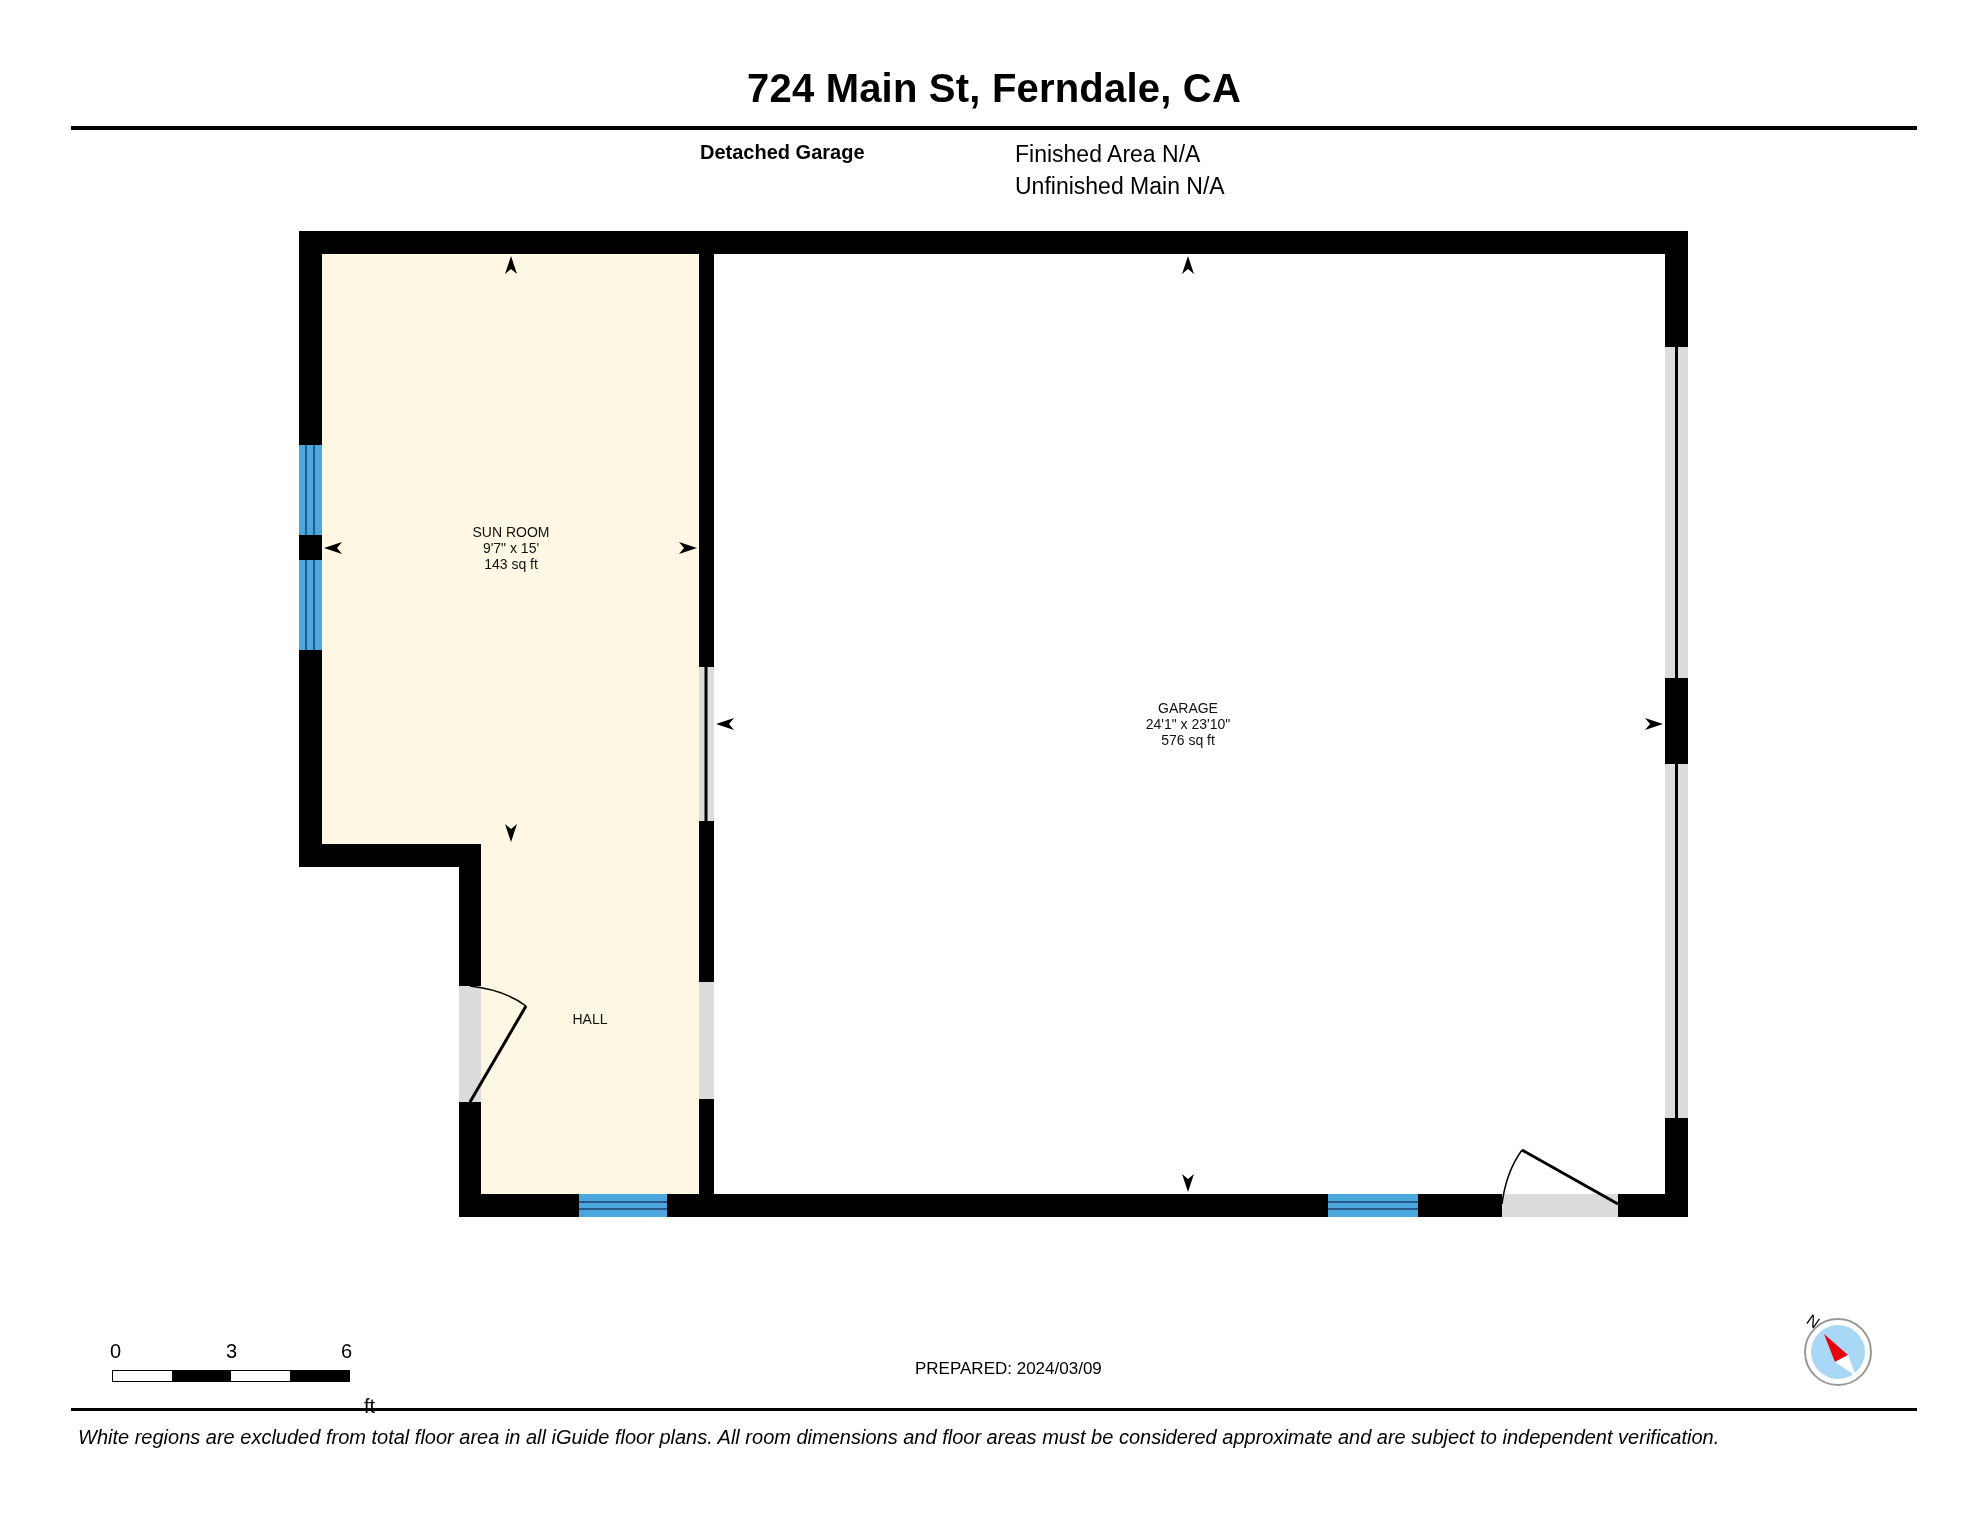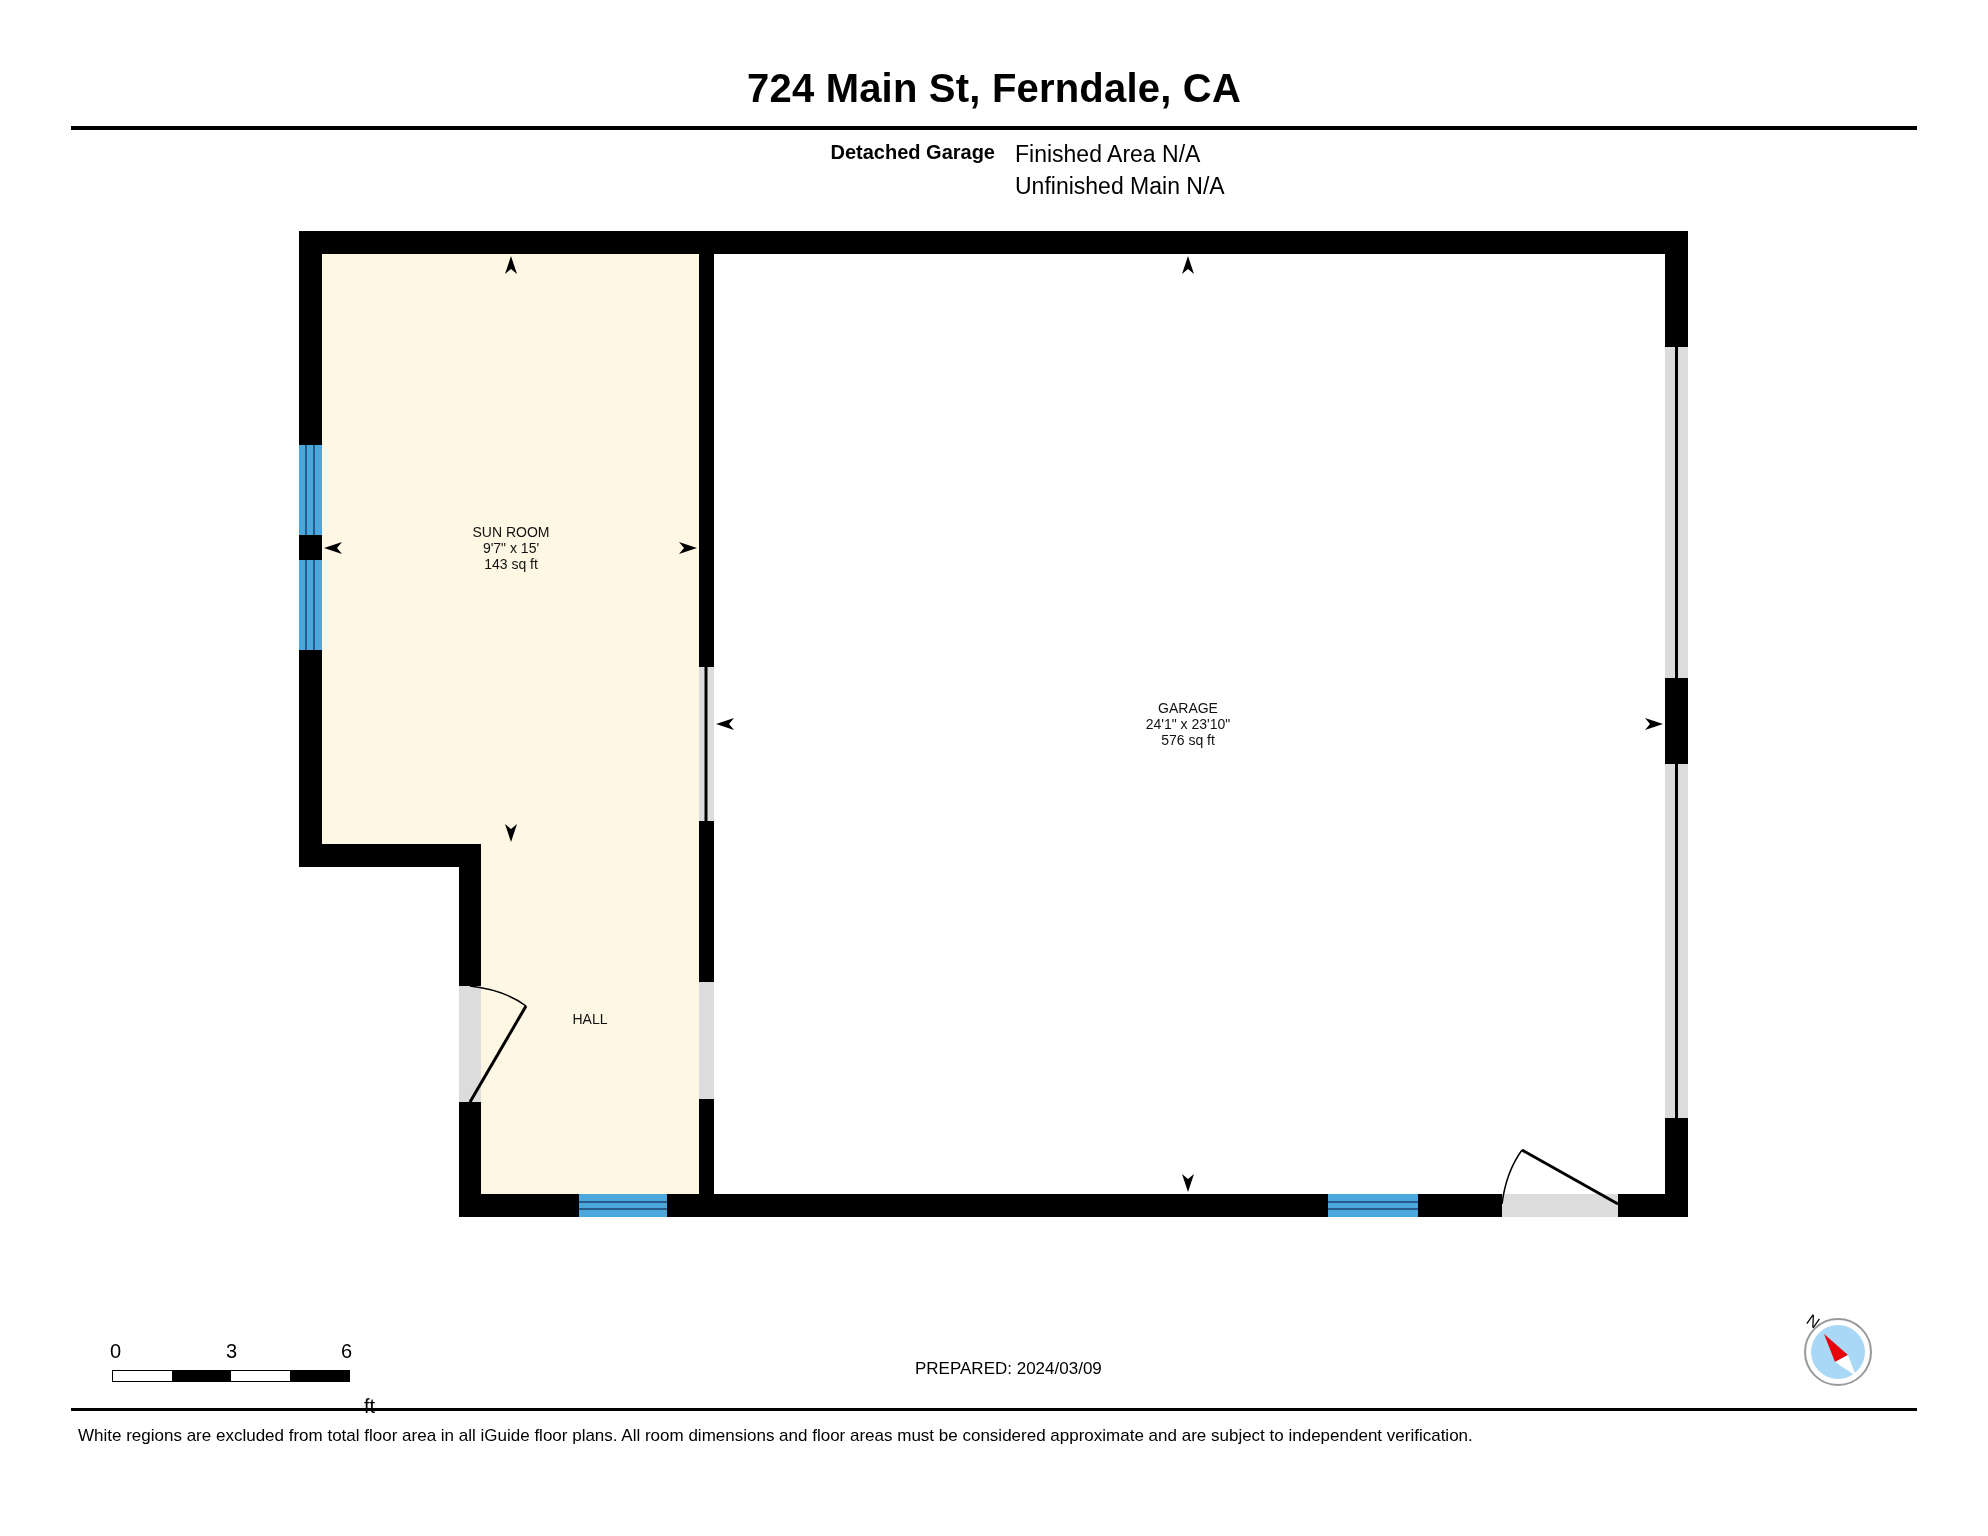--- a/index.html
+++ b/index.html
@@ -1,27 +1,27 @@
 <!DOCTYPE html>
 <html><head>
 <meta charset="utf-8">
 <style>
   html,body{margin:0;padding:0;background:#ffffff;}
   body{width:1988px;height:1536px;position:relative;overflow:hidden;font-family:"Liberation Sans",sans-serif;color:#000;}
   .abs{position:absolute;}
   #title{left:0;width:1988px;top:66px;text-align:center;font-weight:bold;font-size:40px;letter-spacing:0.2px;}
   .rule{left:71px;width:1846px;height:4px;background:#000;}
-  #sub-left{left:700px;width:295px;text-align:right;top:141px;font-weight:bold;font-size:20px;}
+  #sub-left{left:700px;width:295px;text-align:left;top:141px;font-weight:bold;font-size:20px;}
   .sub-right{left:1015px;font-size:23px;}
   svg#plan{left:0;top:0;}
   .room-label{text-anchor:middle;font-family:"Liberation Sans",sans-serif;font-size:14px;fill:#111;}
   #scale{left:110px;top:1340px;width:300px;height:60px;}
   .scale-num{position:absolute;top:0;font-size:20px;}
   #prepared{left:896px;top:1359px;font-size:17px;margin-left:19px;}
-  #disclaimer{left:78px;top:1426px;font-size:17px;}
+  #disclaimer{left:78px;top:1426px;font-size:20px;font-style:italic;}
   #compass{left:1798px;top:1306px;}
 </style>
 </head>
 <body>
 
 <div id="title" class="abs">724 Main St, Ferndale, CA</div>
 <div class="abs rule" style="top:126px;"></div>
 
 <div id="sub-left" class="abs">Detached Garage</div>
 <div class="abs sub-right" style="top:141px;">Finished Area N/A</div>

